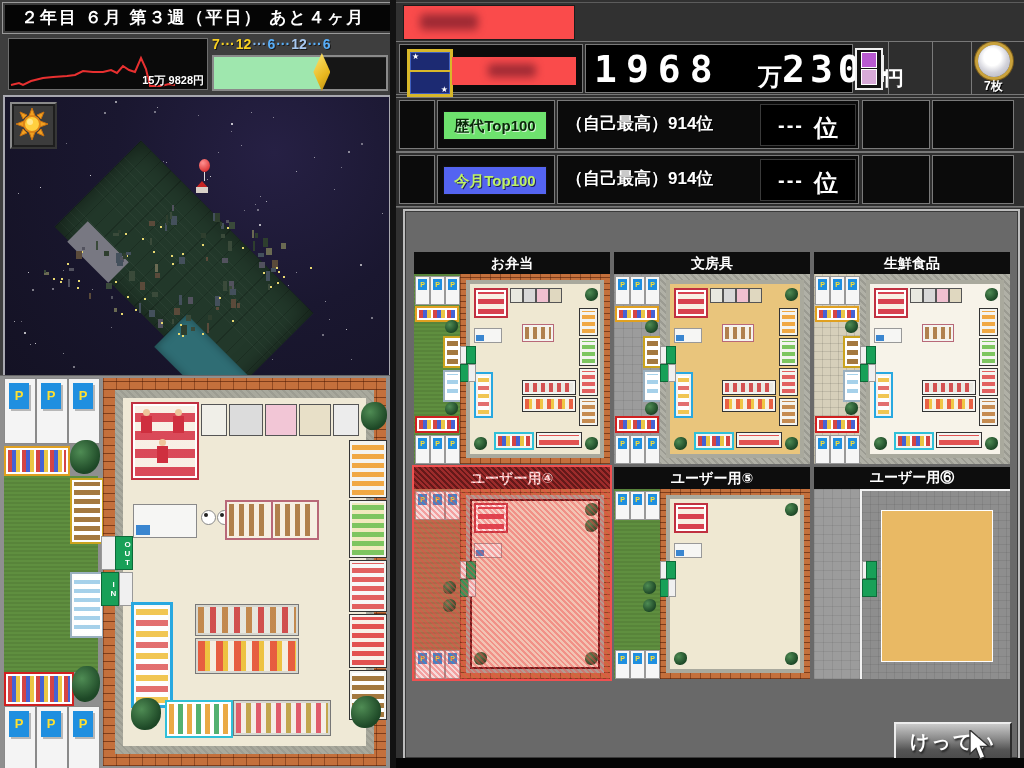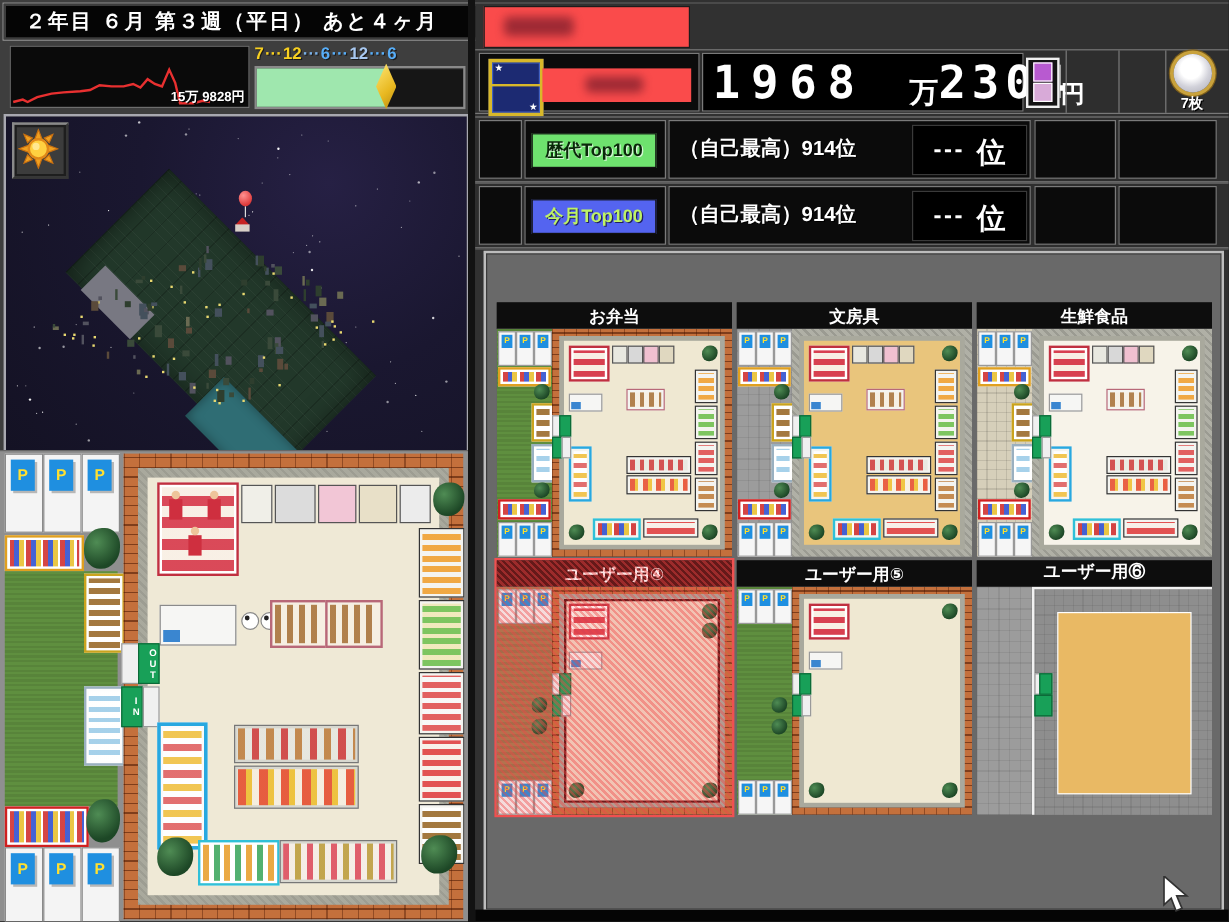--- a/index.html
+++ b/index.html
@@ -941,19 +941,20 @@
             <div class="tile-body g-concrete">
               <div class="store wall-white" style="left: 46px;">
                 <div class="mini-floor" style="background: rgb(233, 185, 100);"></div>
                 <div class="mini-door white" style="top: 70px;"></div>
                 <div class="mini-door" style="top: 70px; left: 4px; width: 9px;"></div>
                 <div class="mini-door" style="top: 88px;"></div>
               </div>
             </div>
           </div>
         </div>
+      <div class="dlg-btn" style="left:489px;top:511px;width:114px">けってい</div>
       <svg id="cursor" class="abs" width="28" height="32" viewBox="0 0 28 32">
         <polygon points="2,0 2,24 8,18.5 12,29 17,27 12.6,16.5 21,16.5" fill="#fff" stroke="#333" stroke-width="1.4"></polygon>
       </svg>
     </div>
     <div class="abs" id="bottom-strip" style="left:0;"></div>
   </div>
 </div>
 
 </body></html>

